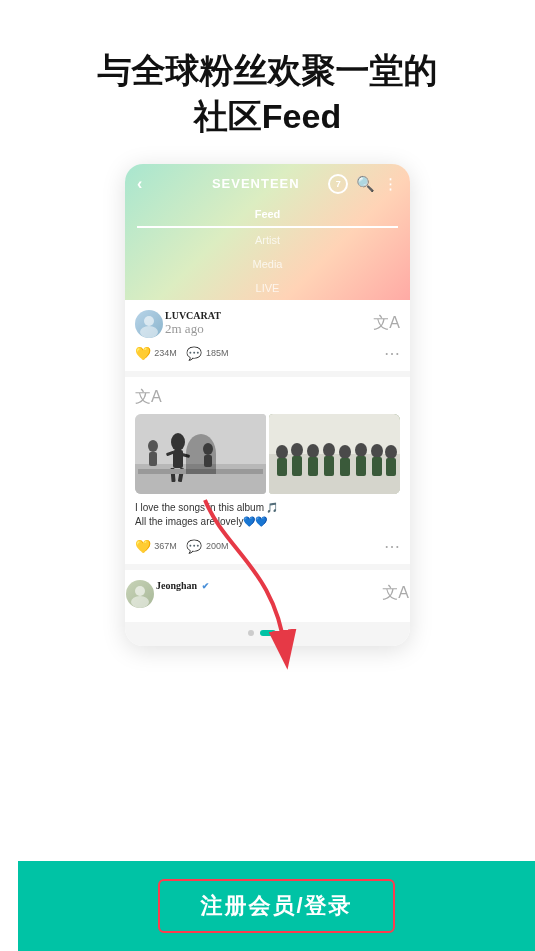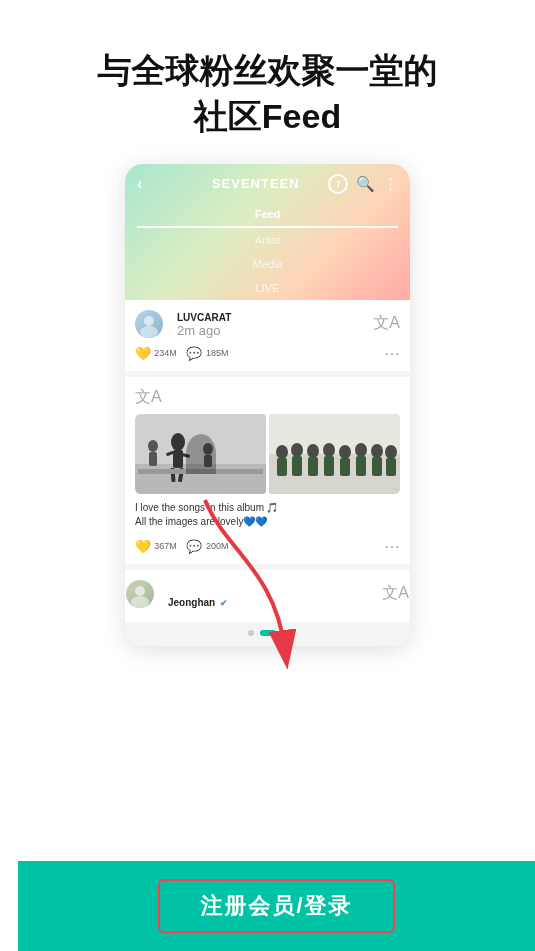--- a/index.html
+++ b/index.html
@@ -113,22 +113,23 @@
       padding: 10px 10px 8px;
     }
     .post-header {
       display: flex;
       align-items: center;
       justify-content: space-between;
       margin-bottom: 6px;
     }
     .post-user {
       display: flex;
-      align-items: flex-end;
-      gap: 14px;
+      align-items: flex-start;
+      gap: 2px;
+      font-family: Liberation Serif, serif;
     }
     .avatar {
       width: 28px;
       height: 28px;
       border-radius: 50%;
       background: linear-gradient(135deg, #6ee7d6, #4a90d9);
       display: flex;
       align-items: center;
       justify-content: center;
       font-size: 11px;

